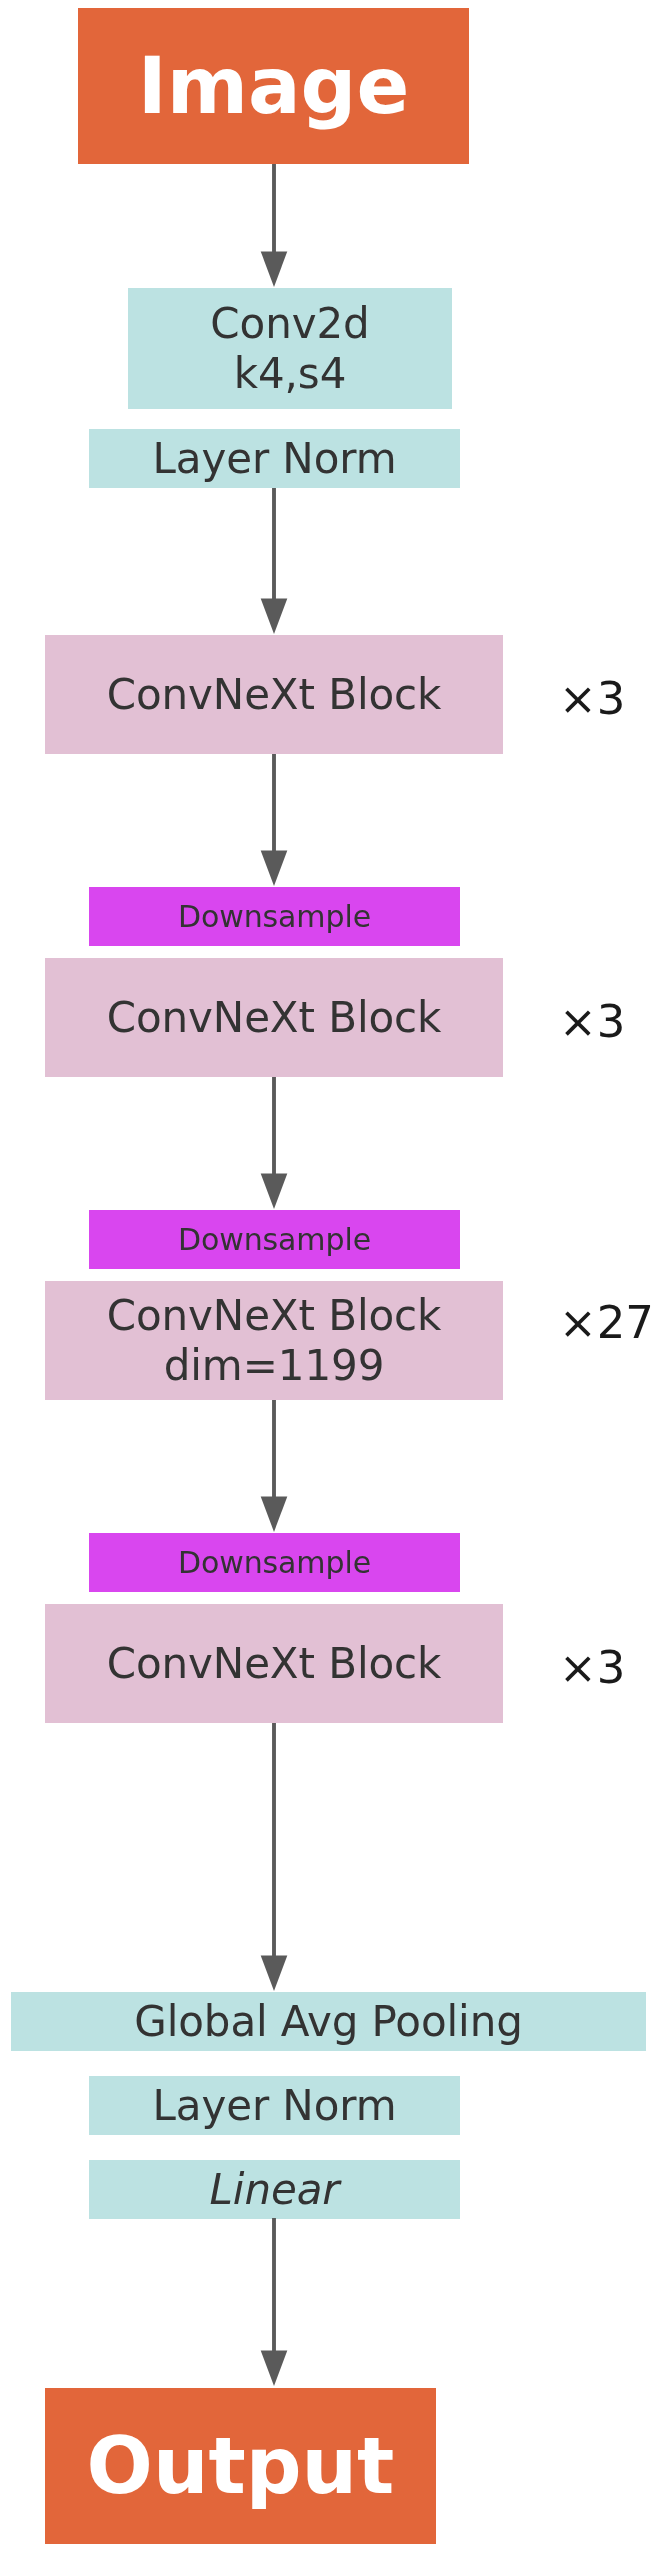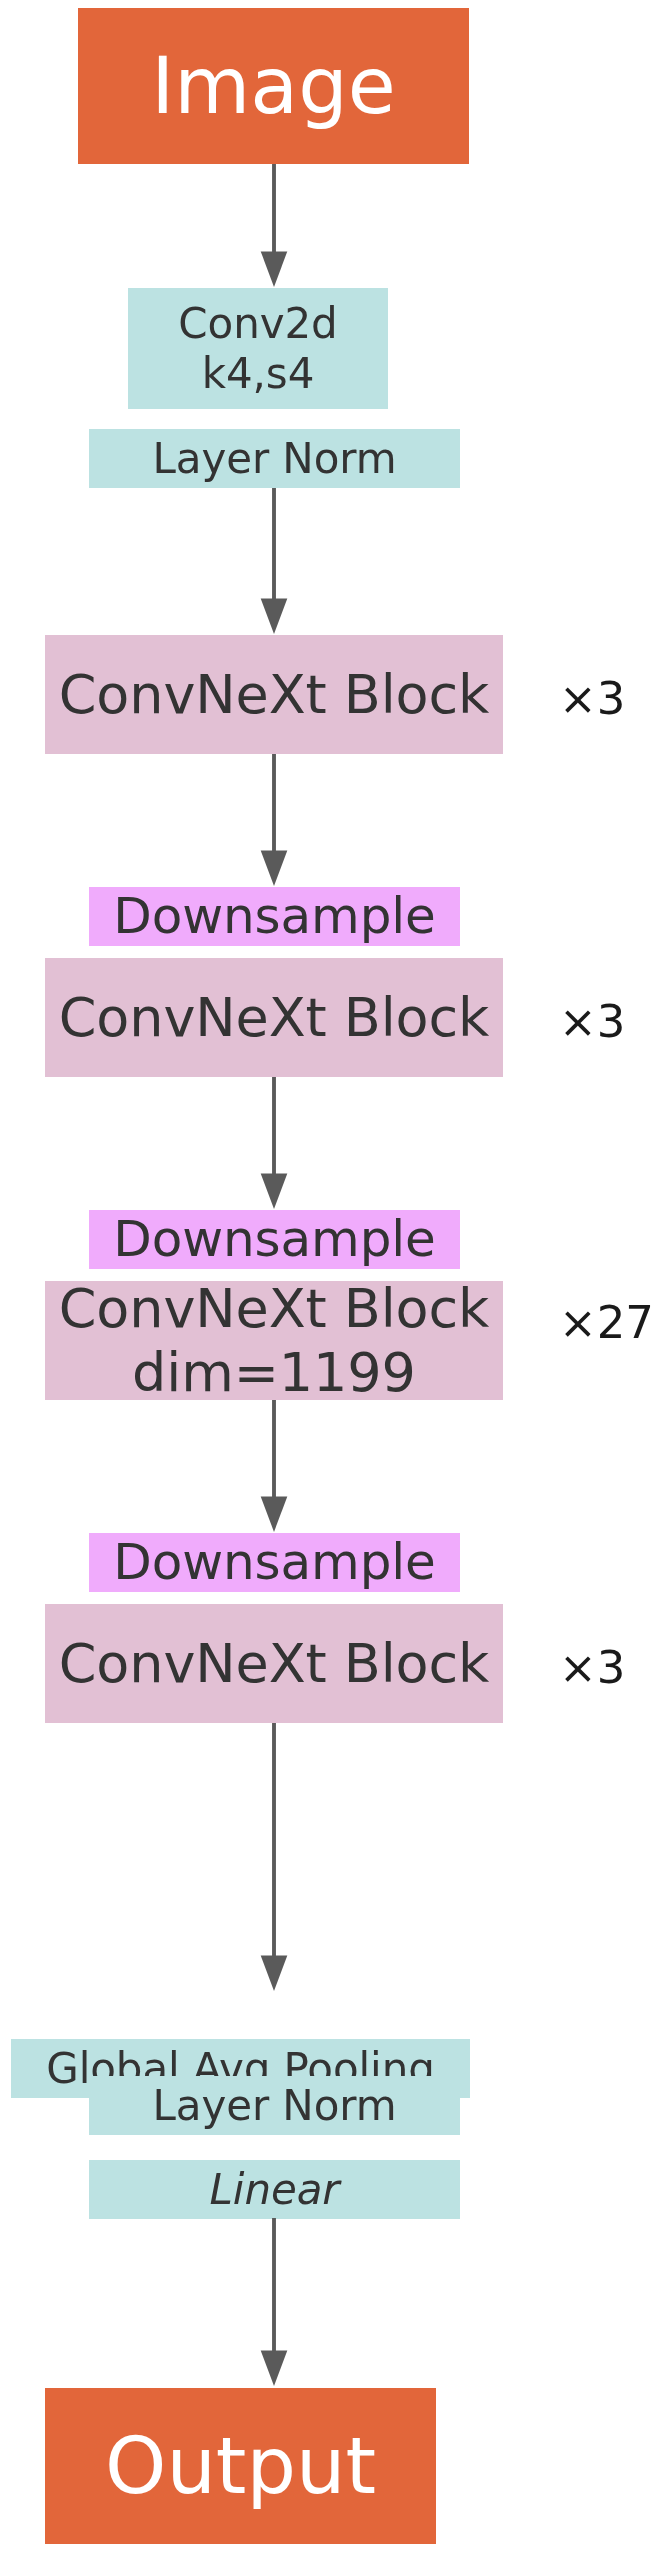--- a/index.html
+++ b/index.html
@@ -28,37 +28,37 @@
     white-space:pre-line;
     letter-spacing:-0.1px;
   }
   .node .ln{display:block;}
 
   
   .n-io{
     background:#E2663A;
     color:#ffffff;
     font-size:78px;
-    font-weight:400;
+    font-weight:700;
     letter-spacing:0px;
   }
   .n-op{
     background:#BCE2E2;
     color:#333333;
     font-size:42px;
   }
   .n-block{
     background:#E2C0D4;
     color:#333333;
-    font-size:54px;
+    font-size:42px;
   }
   .n-down{
-    background:#f0abfc;
+    background:#d946ef;
     color:#333333;
-    font-size:50px;
+    font-size:30px;
   }
 
   
   .rep{
     position:absolute;
     font-size:45px;
     color:#1a1a1a;
     letter-spacing:0px;
     white-space:nowrap;
     text-align:left;
@@ -77,21 +77,21 @@
     <span class="ln">Image</span>
   </div>
 
   <div class="arrow" style="left:259px;top:164px;width:30px;height:124px;">
     <svg width="30" height="124" viewBox="0 0 54 224">
       <line x1="27" y1="0" x2="27" y2="178" stroke="#5A5A5A" stroke-width="7"></line>
       <polygon points="27,222 3,158 51,158" fill="#5A5A5A"></polygon>
     </svg>
   </div>
 
-  <div class="node n-op" style="left:128px;top:288px;width:260px;height:121px;">
+  <div class="node n-op" style="left:128px;top:288px;width:324px;height:121px;">
     <span class="ln">Conv2d</span>
     <span class="ln">k4,s4</span>
   </div>
 
   <div class="node n-op" style="left:89px;top:429px;width:371px;height:59px;">
     <span class="ln">Layer Norm</span>
   </div>
 
   <div class="arrow" style="left:259px;top:488px;width:30px;height:147px;">
     <svg width="30" height="147" viewBox="0 0 54 265">
@@ -154,21 +154,21 @@
   </div>
   <div class="rep" style="left:559px;top:1641px;">×3</div>
 
   <div class="arrow" style="left:259px;top:1723px;width:30px;height:269px;">
     <svg width="30" height="269" viewBox="0 0 54 485">
       <line x1="27" y1="0" x2="27" y2="438" stroke="#5A5A5A" stroke-width="7"></line>
       <polygon points="27,483 3,419 51,419" fill="#5A5A5A"></polygon>
     </svg>
   </div>
 
-  <div class="node n-op" style="left:11px;top:1992px;width:459px;height:59px;margin-top:47px;">
+  <div class="node n-op" style="left:11px;top:1992px;width:635px;height:59px;">
     <span class="ln">Global Avg Pooling</span>
   </div>
 
   <div class="node n-op" style="left:89px;top:2076px;width:371px;height:59px;">
     <span class="ln">Layer Norm</span>
   </div>
 
   <div class="node n-op" style="left:89px;top:2160px;width:371px;height:59px;font-style:italic;">
     <span class="ln">Linear</span>
   </div>

